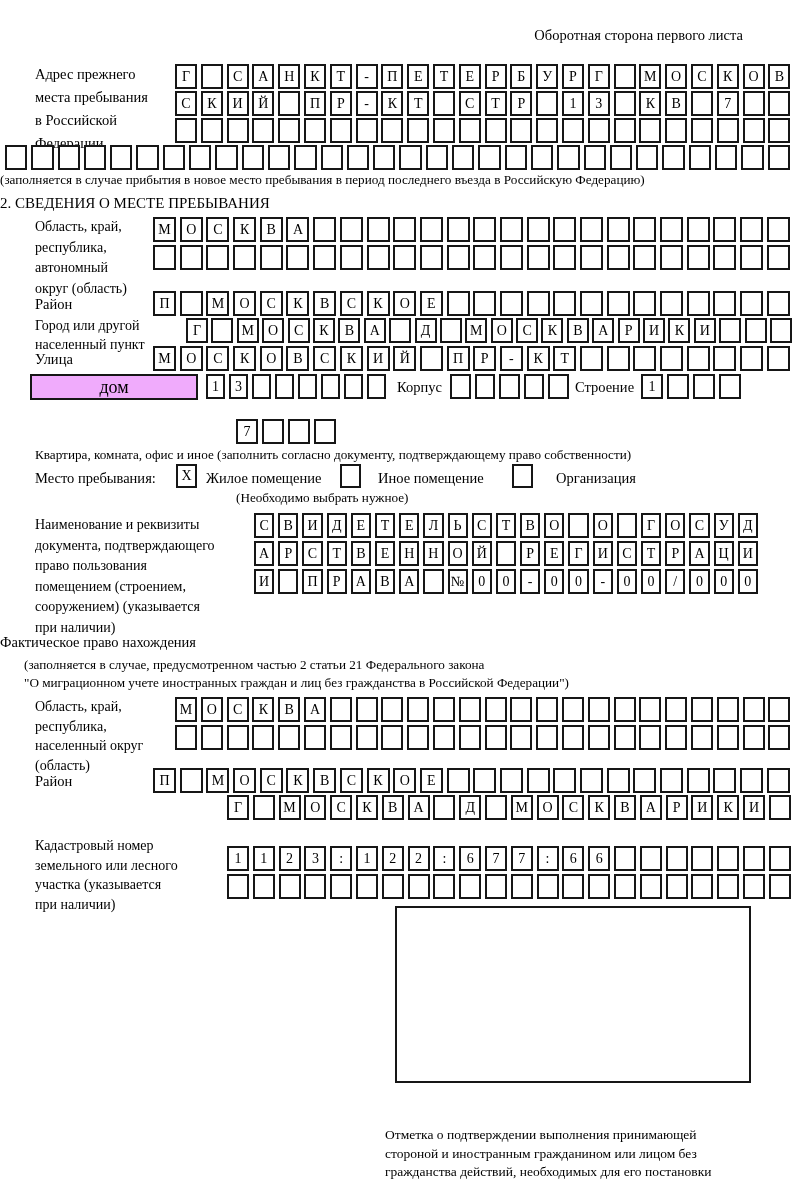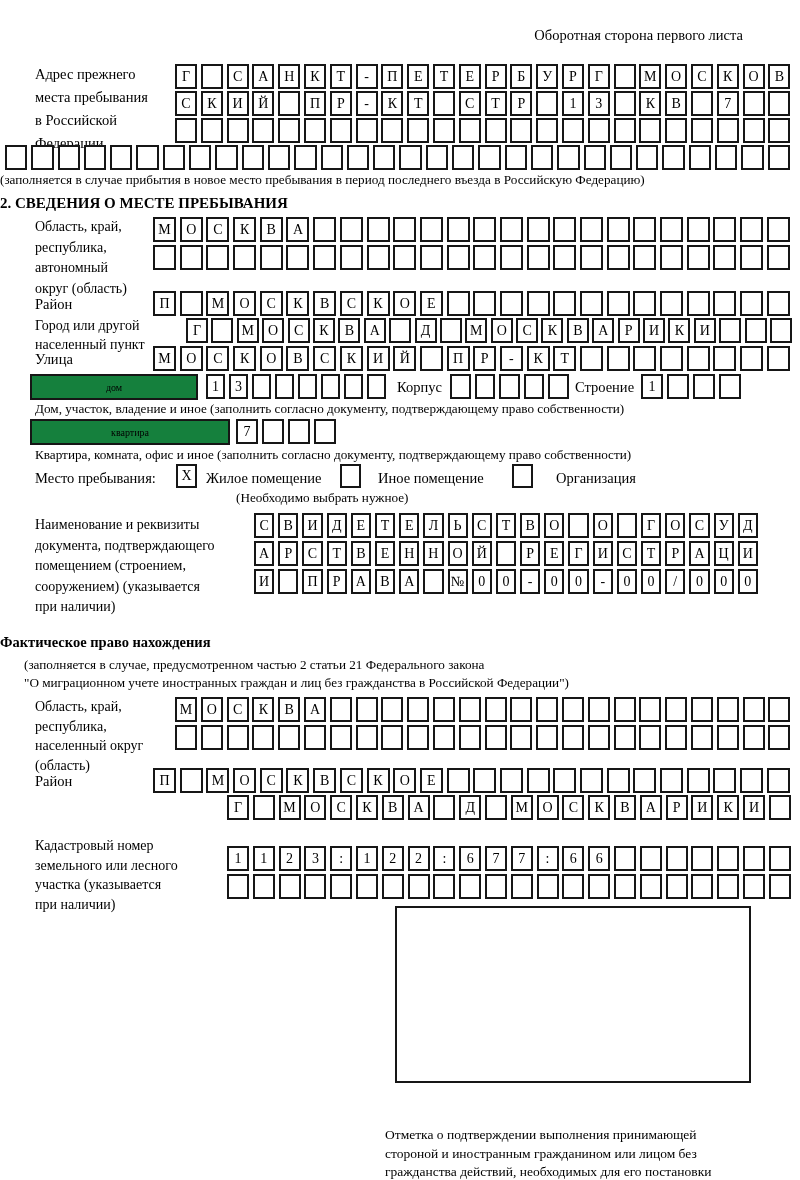--- a/index.html
+++ b/index.html
@@ -2,28 +2,28 @@
 <html><head>
 <meta charset="utf-8">
 <style>
   html,body{margin:0;padding:0;background:#e8e8e8;}
   .page{position:relative;width:800px;height:1180px;background:#ffffff;
         font-family:"Liberation Serif",serif;color:#000;overflow:hidden;margin:0 auto;}
   .abs{position:absolute;}
   .lbl{font-size:14.5px;line-height:23px;}
   .lbl-s{font-size:14px;line-height:20.5px;}
   .cap{font-size:13.2px;}
-  .bold{font-weight:bold;}
+  .bold{font-weight:normal;}
   .center{text-align:left;}
   .cellrow{display:flex;--cw:22px;--cm:3.8px;height:25px;}
   .cell{box-sizing:border-box;flex:0 0 auto;width:var(--cw);height:25px;
         border:2px solid #161616;margin-right:var(--cm);display:flex;
         align-items:center;justify-content:center;font-size:14px;background:#fff;}
   .wbox{box-sizing:border-box;border:2px solid #161616;height:26px;display:flex;
-        align-items:center;justify-content:center;font-size:10px;background:#15803d;}
+        align-items:center;justify-content:center;font-size:18px;background:#f0abfc;}
   .checkbox{box-sizing:border-box;width:21px;height:24px;border:2px solid #161616;
         display:flex;align-items:center;justify-content:center;font-size:14px;background:#fff;}
   .bigbox{box-sizing:border-box;border:2px solid #161616;background:#fff;}
 </style>
 </head>
 <body>
 
 <div class="page">
 
   <div class="abs lbl" style="top:24px;right:57px;">Оборотная сторона первого листа</div>
@@ -313,43 +313,42 @@
       <span class="cell"></span>
       <span class="cell"></span>
     </div>
   <div class="abs lbl" style="left:575px;top:376px;">Строение</div>
   <div class="abs cellrow" style="left:641px;top:374px;--cw:22px;--cm:4px;">
       <span class="cell">1</span>
       <span class="cell"></span>
       <span class="cell"></span>
       <span class="cell"></span>
     </div>
-  <div class="abs cap" style="left:35px;top:401px;">Дом, участок, владение и иное (заполнить согласно документу, подтверждающему право собственности)</div>
-
-  <div class="abs wbox" style="left:30px;top:419px;width:200px;">квартира</div>
+
   <div class="abs cellrow" style="left:236px;top:419px;--cw:22px;--cm:4px;">
       <span class="cell">7</span>
       <span class="cell"></span>
       <span class="cell"></span>
       <span class="cell"></span>
     </div>
   <div class="abs cap" style="left:35px;top:447px;">Квартира, комната, офис и иное (заполнить согласно документу, подтверждающему право собственности)</div>
 
   <div class="abs lbl" style="left:35px;top:467px;">Место пребывания:</div>
   <div class="abs checkbox" style="left:176px;top:464px;">X</div>
   <div class="abs lbl" style="left:206px;top:467px;">Жилое помещение</div>
   <div class="abs checkbox" style="left:340px;top:464px;"></div>
   <div class="abs lbl" style="left:378px;top:467px;">Иное помещение</div>
   <div class="abs checkbox" style="left:512px;top:464px;"></div>
   <div class="abs lbl" style="left:556px;top:467px;">Организация</div>
   <div class="abs cap center" style="left:236px;top:490px;width:200px;">(Необходимо выбрать нужное)</div>
 
   <div class="abs lbl-s" style="left:35px;top:515px;width:210px;">
       <div>Наименование и реквизиты</div>
       <div>документа, подтверждающего</div>
+      <div>право пользования</div>
       <div>помещением (строением,</div>
       <div>сооружением) (указывается</div>
       <div>при наличии)</div>
     </div>
   <div class="abs cellrow" style="left:254px;top:513px;--cw:20.2px;--cm:4px;">
       <span class="cell">С</span>
       <span class="cell">В</span>
       <span class="cell">И</span>
       <span class="cell">Д</span>
       <span class="cell">Е</span>

